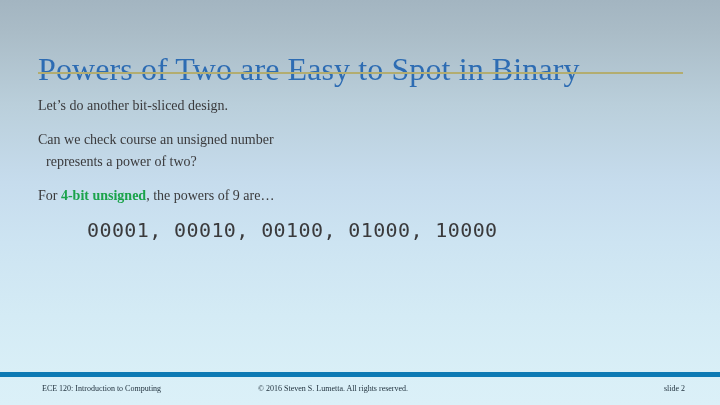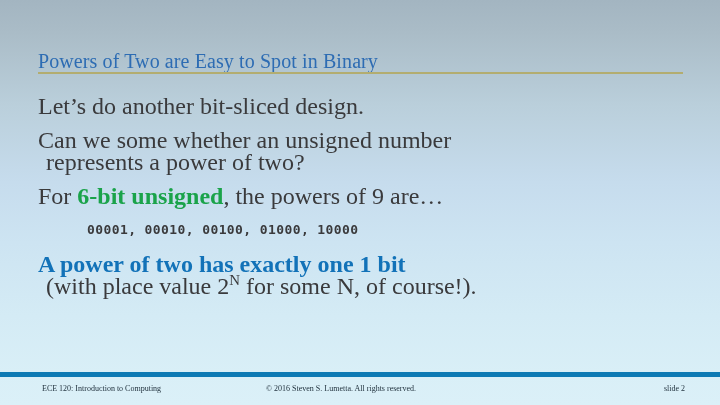--- a/index.html
+++ b/index.html
@@ -27,21 +27,21 @@
         #d9eff7 92%,
         #dbf0f8 100%);
     overflow: hidden;
   }
 
   
   .title {
     position: absolute;
     left: 38px;
     top: 33px;
-    font-size: 20px;
+    font-size: 32px;
     line-height: 30px;
     color: #2d6cb3;
     font-weight: normal;
     letter-spacing: 0.1px;
     white-space: nowrap;
   }
   .title-rule {
     position: absolute;
     left: 38px;
     top: 72px;
@@ -52,42 +52,42 @@
 
   
   .body {
     position: absolute;
     left: 38px;
     top: 95px;
     width: 640px;
   }
   .line {
     color: #3a3a3c;
-    font-size: 24px;
+    font-size: 14px;
     line-height: 22px;
     white-space: nowrap;
   }
   .para {
     margin-bottom: 12px;
   }
   .para-tight {
     margin-bottom: 12px;
   }
   .para-tight .line + .line {
     margin-top: 0px;
     margin-left: 8px;
   }
   .hl-green {
     color: #1aa34a;
     font-weight: bold;
   }
   .binary {
     font-family: "DejaVu Sans Mono", "Liberation Mono", monospace;
-    font-weight: bold;
-    font-size: 13px;
+    font-weight: normal;
+    font-size: 20px;
     letter-spacing: 0.4px;
     color: #3a3a3c;
     padding-left: 49px;
     line-height: 22px;
     white-space: nowrap;
   }
   .hl-blue {
     color: #1272b8;
     font-weight: bold;
   }
@@ -117,21 +117,21 @@
     line-height: 12px;
   }
   .footer-left {
     position: absolute;
     left: 42px;
     top: 0;
     white-space: nowrap;
   }
   .footer-center {
     position: absolute;
-    left: 266px;
+    left: 258px;
     top: 0;
     white-space: nowrap;
   }
   .footer-right {
     position: absolute;
     left: 655px;
     top: 0;
     white-space: nowrap;
     margin-left: 9px;
   }
@@ -144,37 +144,33 @@
   <h1 class="title">Powers of Two are Easy to Spot in Binary</h1>
   <div class="title-rule"></div>
 
   <div class="body">
 
     <div class="para">
       <div class="line">Let’s do another bit-sliced design.</div>
     </div>
 
     <div class="para para-tight">
-      <div class="line">Can we some whether an unsigned number</div>
+      <div class="line">Can we check course an unsigned number</div>
       <div class="line">represents a power of two?</div>
     </div>
 
 
     <div class="para">
-      <div class="line"><span>For </span><span class="hl-green">6-bit unsigned</span><span>, the powers of 9 are…</span></div>
+      <div class="line"><span>For </span><span class="hl-green">4-bit unsigned</span><span>, the powers of 9 are…</span></div>
     </div>
 
     <div class="para">
       <div class="binary">00001, 00010, 00100, 01000, 10000</div>
     </div>
 
-    <div class="para para-tight">
-      <div class="line"><span class="hl-blue">A power of two has exactly one 1 bit</span></div>
-      <div class="line"><span>(with place value 2</span><sup>N</sup><span> for some N, of course!).</span></div>
-    </div>
 
   </div>
 
   <div class="footer-bar"></div>
 
   <div class="footer">
     <span class="footer-left">ECE 120: Introduction to Computing</span>
     <span class="footer-center">© 2016 Steven S. Lumetta.  All rights reserved.</span>
     <span class="footer-right">slide 2</span>
   </div>

